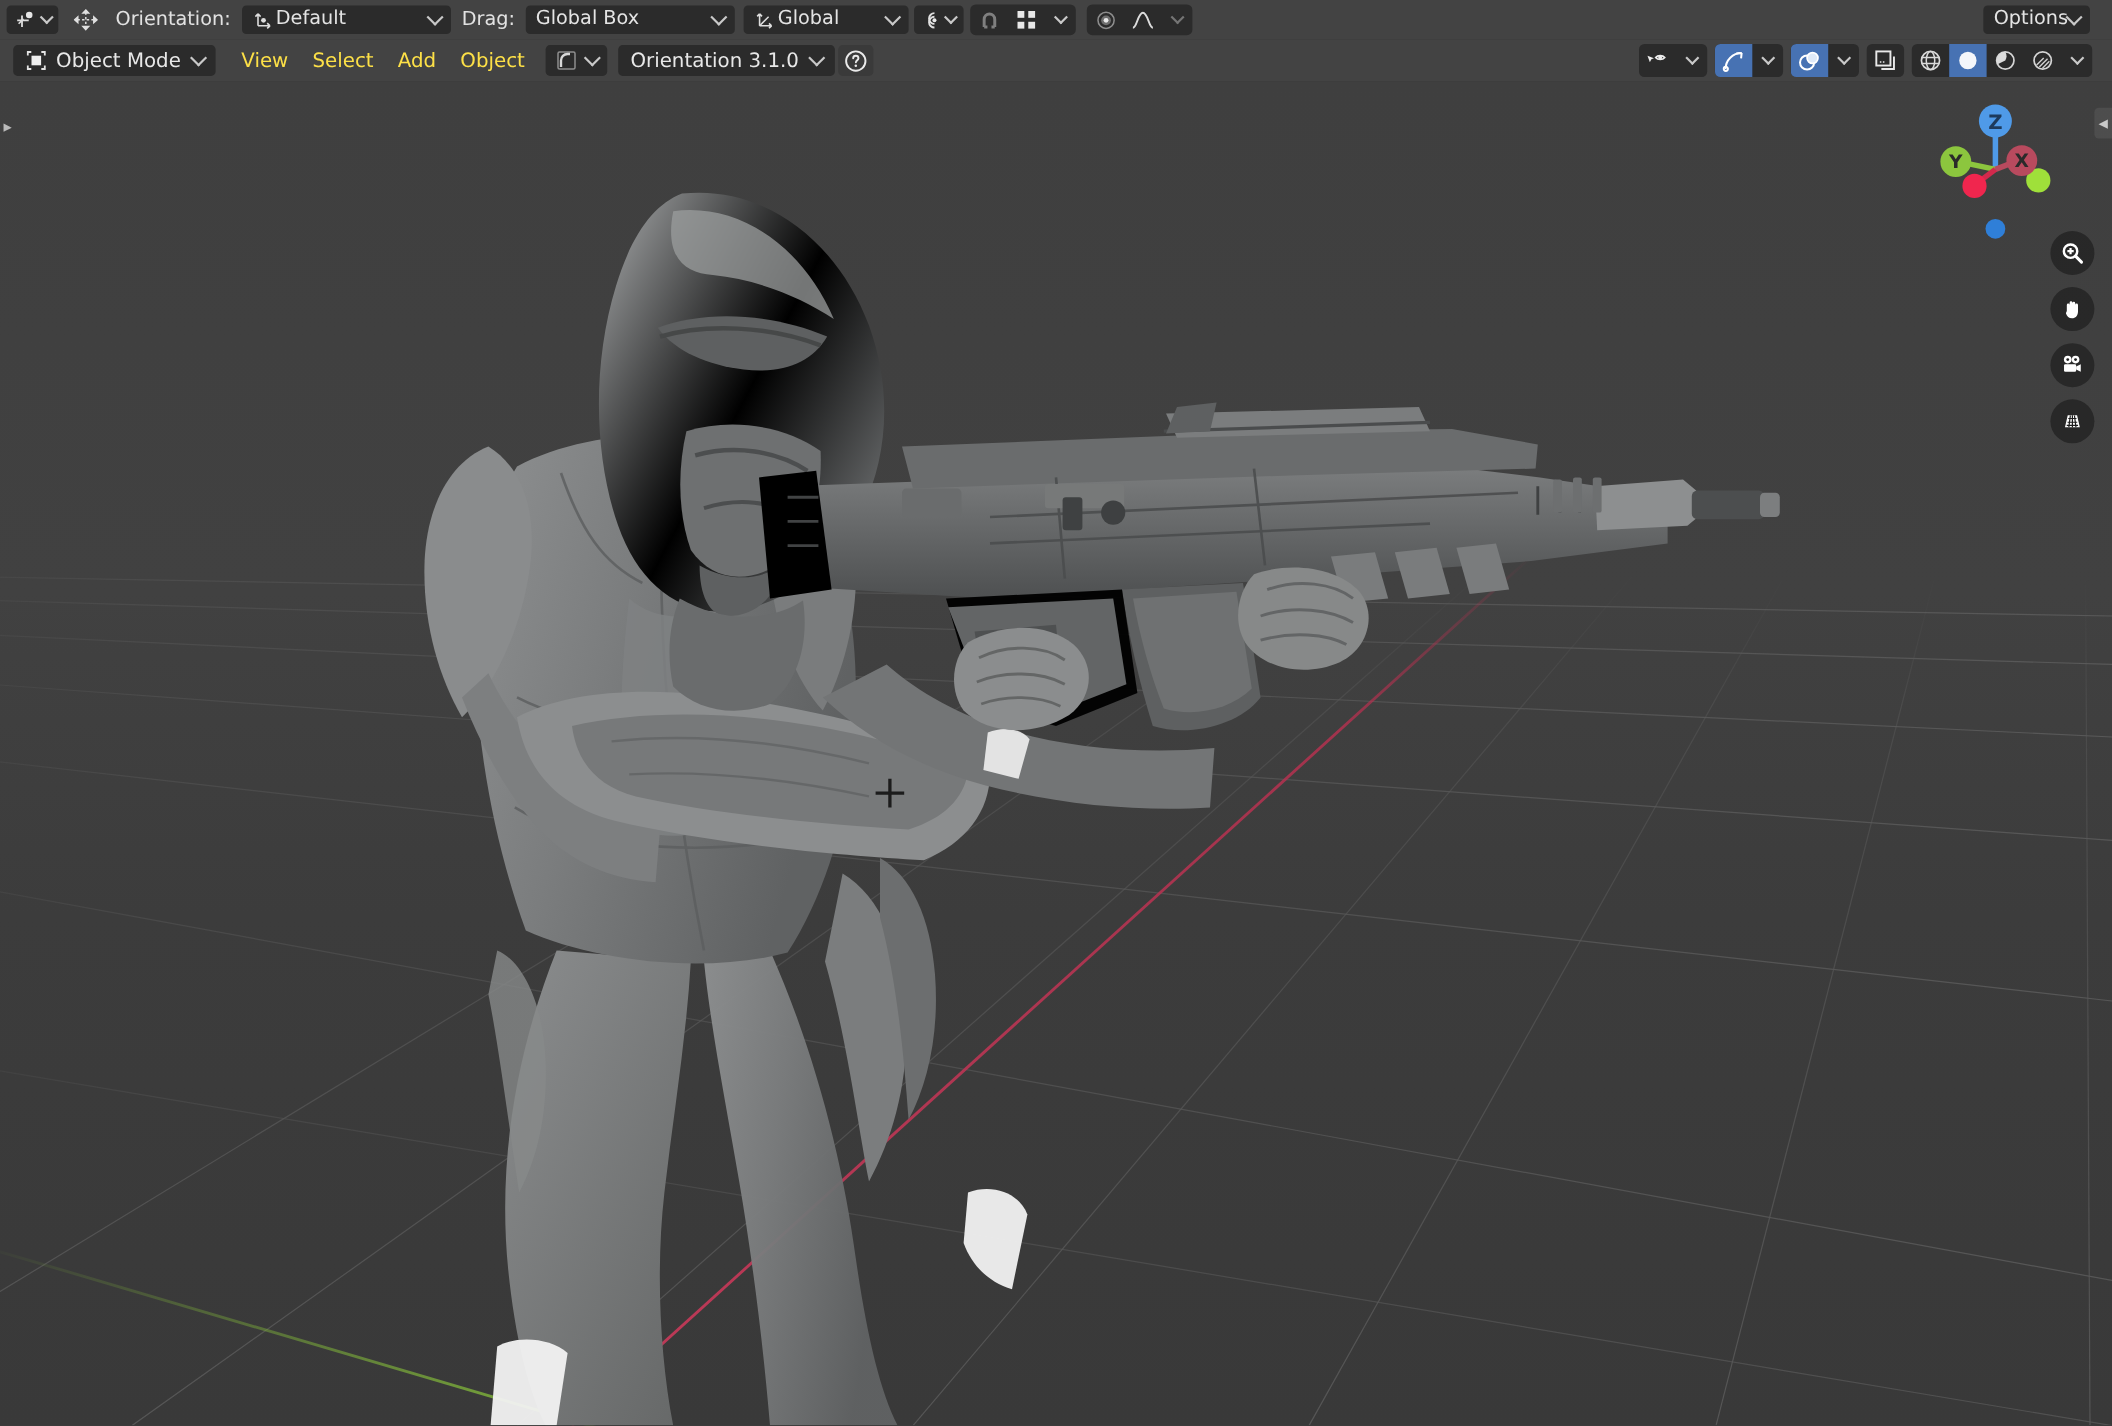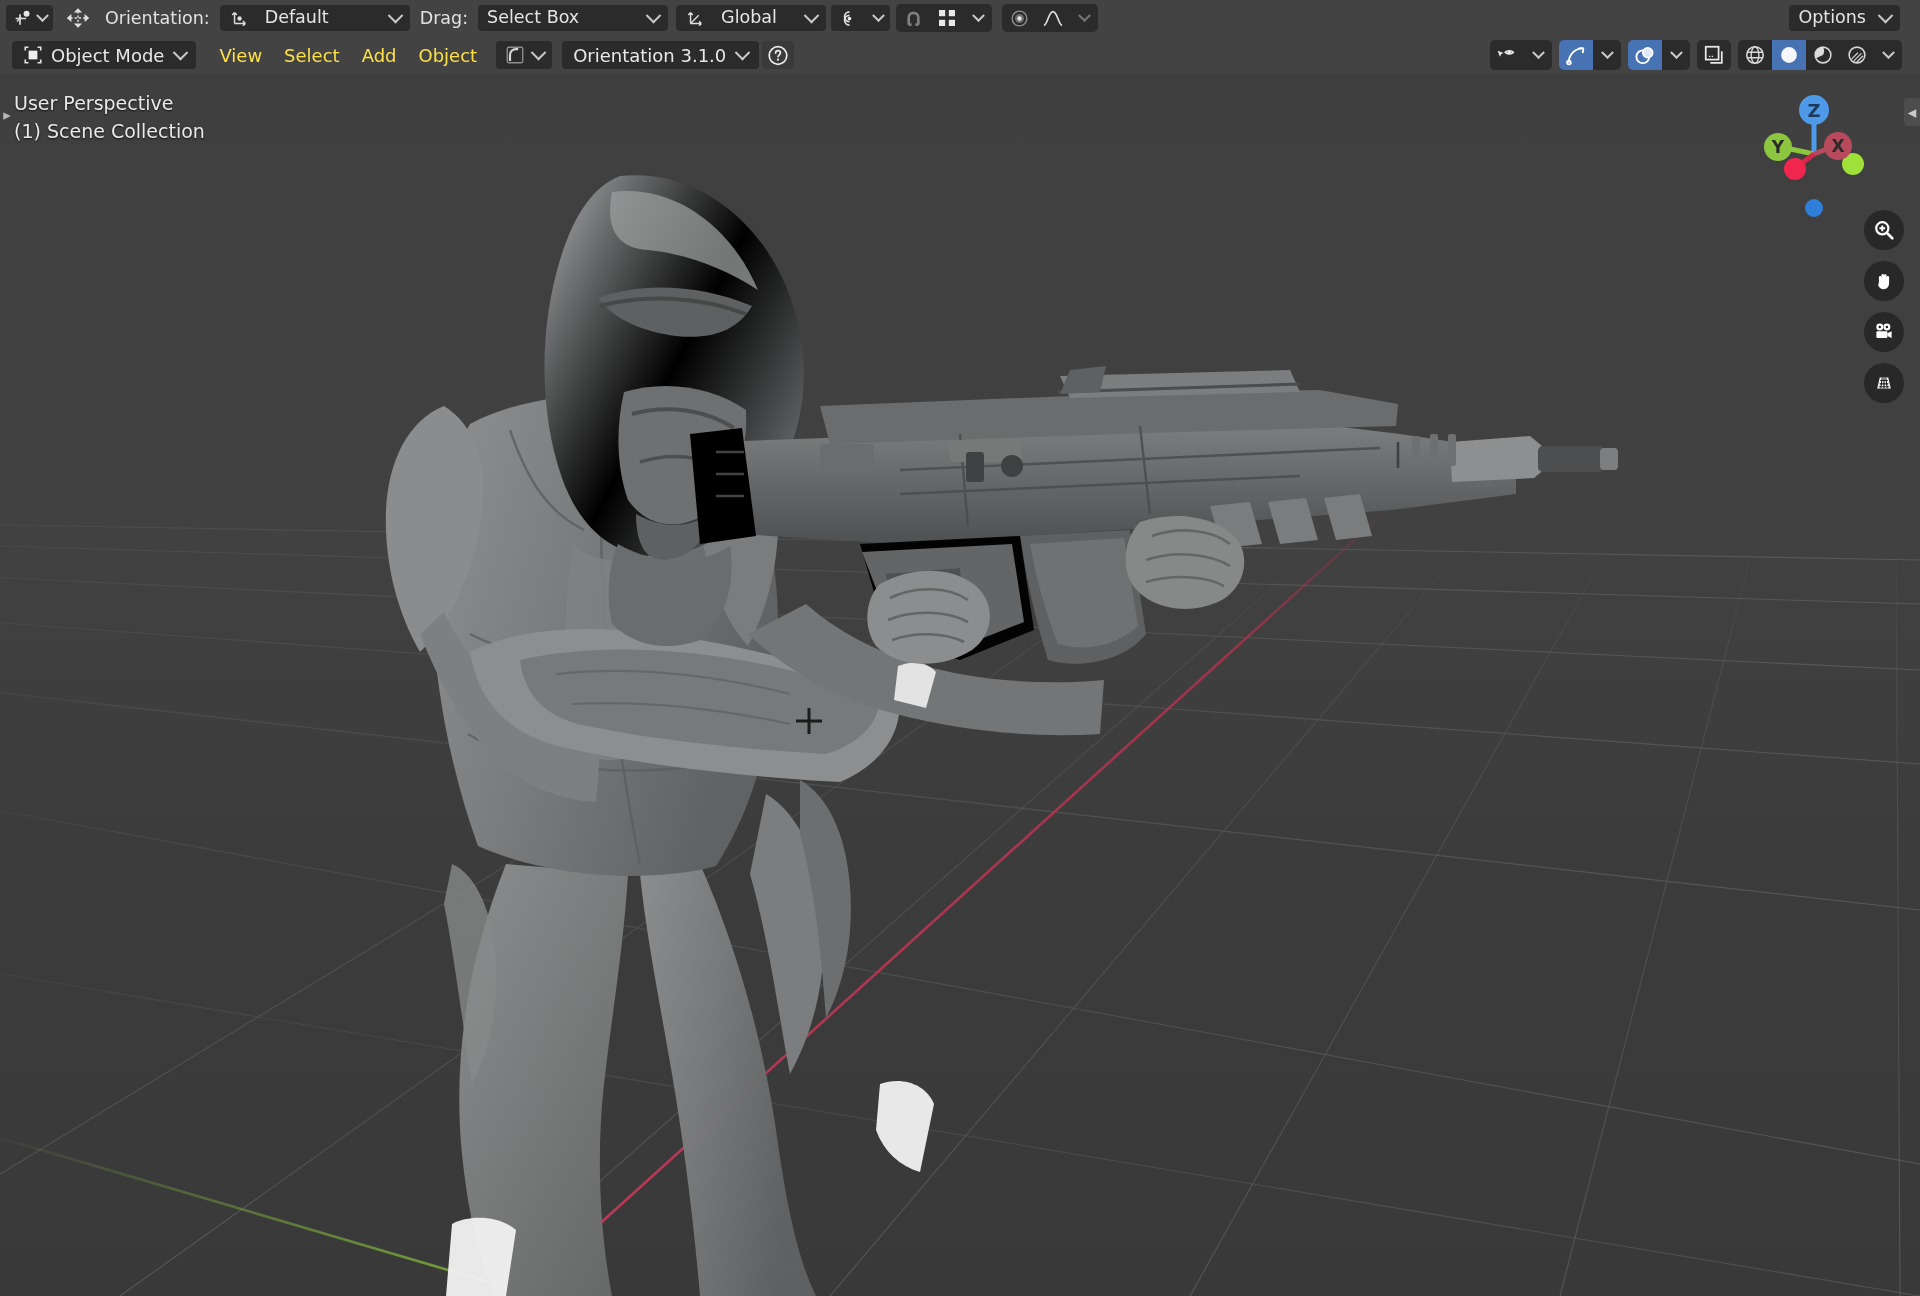--- a/index.html
+++ b/index.html
@@ -14,21 +14,21 @@
   
   .tool-header {
     position: absolute; left: 0; top: 0; width: 1920px; height: 36px;
     background: #434343;
     display: flex; align-items: center; gap: 0px;
     padding: 12px 6px;
   }
   .btn {
     background: #2b2b2b; color: #e4e4e4;
     height: 26px; border-radius: 4px;
-    display: flex; align-items: center; gap: 14px;
+    display: flex; align-items: center; gap: 0;
     padding: 0 9px; font-size: 17.5px; line-height: 1;
     white-space: nowrap; cursor: default;
   }
   .btn.flat { background: transparent; }
   .btn.icononly { padding: 0 6px; }
   .lbl-static { color: #e2e2e2; font-size: 17.5px; padding: 0 10px; white-space: nowrap; }
   .chev {
     display: inline-block; width: 11px; height: 11px;
     border-right: 2px solid #c9c9c9; border-bottom: 2px solid #c9c9c9;
     transform: rotate(45deg) translate(-2px,-2px);
@@ -175,21 +175,21 @@
           <circle cx="10.5" cy="11.5" r="2.4" fill="#dedede"></circle>
         </svg>
       </span>
       <span style="flex:1">Default</span>
       <span class="chev"></span>
     </div>
 
     <div class="lbl-static">Drag:</div>
 
     <div class="btn" style="width:190px;">
-      <span style="flex:1">Select Box</span>
+      <span style="flex:1">Global Box</span>
       <span class="chev"></span>
     </div>
 
     <div class="sep"></div>
 
     <div class="btn" style="width:150px;align-items:center;">
       <span class="icon-box">
         <svg width="20" height="20" viewBox="0 0 22 22">
           <path d="M5 17V5M5 5l2.4 2.6M5 5L2.6 7.6" stroke="#dedede" stroke-width="1.6" fill="none"></path>
           <path d="M5 17h12M17 17l-2.6-2.4M17 17l-2.6 2.4" stroke="#dedede" stroke-width="1.6" fill="none"></path>
@@ -634,24 +634,20 @@
         <path d="M1152 462 C1180 452 1212 456 1230 470"></path>
         <path d="M1146 486 C1176 476 1210 480 1230 492"></path>
         <path d="M1146 508 C1174 500 1206 502 1224 512"></path>
       </g>
     </svg>
 
     <svg class="cursor3d" style="left:792px; top:630px;" width="34" height="34" viewBox="0 0 34 34">
       <path d="M17 4v26M4 17h26" stroke="#1c1c1c" stroke-width="3"></path>
     </svg>
 
-    <div class="vp-text">
-      <div>User Perspective</div>
-      <div>(1) Scene Collection</div>
-    </div>
 
     <div class="side-arrow">▸</div>
     <div class="side-arrow-r">◂</div>
 
     <svg class="gizmo" viewBox="0 0 128 128">
 
       <line x1="64" y1="64" x2="64" y2="22" stroke="#4f9ae8" stroke-width="5"></line>
       <line x1="64" y1="64" x2="26" y2="56" stroke="#8cc63e" stroke-width="5"></line>
       <line x1="64" y1="64" x2="90" y2="54" stroke="#b84a5e" stroke-width="5"></line>
       <line x1="64" y1="64" x2="48" y2="76" stroke="#d2294c" stroke-width="5"></line>

